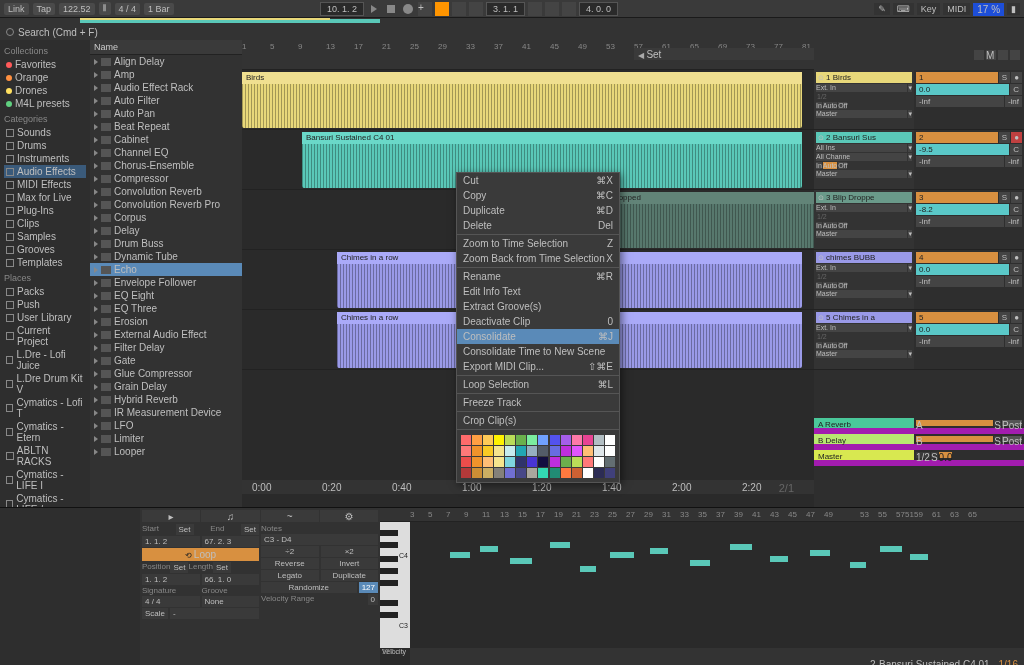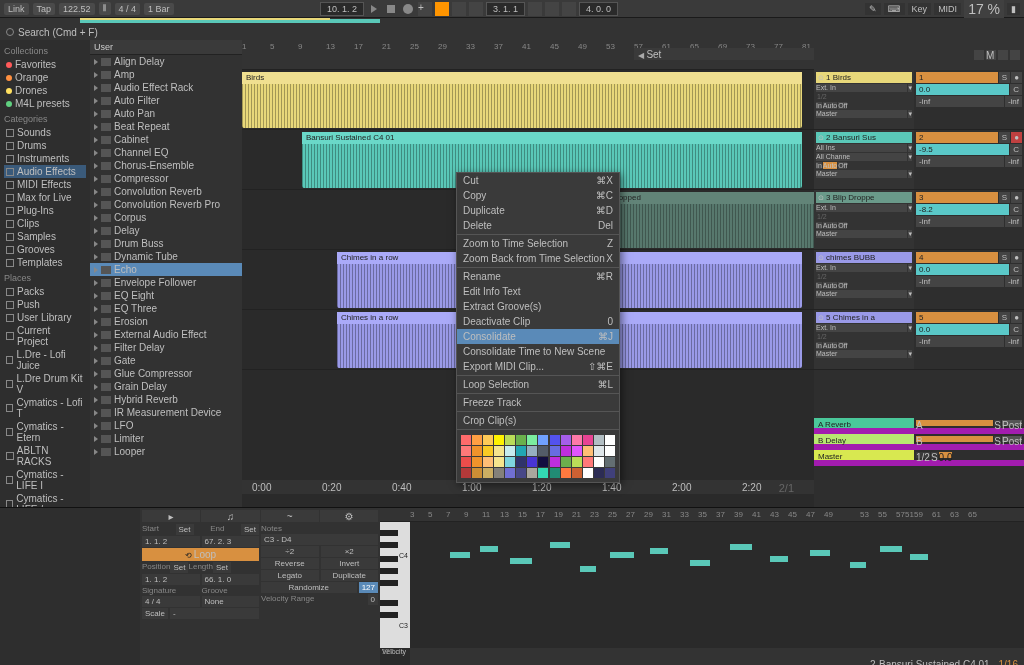--- a/index.html
+++ b/index.html
@@ -8,21 +8,21 @@
 .topbar .btn{background:#4a4a4a;padding:1px 4px;border-radius:2px;font-size:9px}
 .transport{position:absolute;top:0;left:320px;height:18px;display:flex;align-items:center;gap:3px}
 .transport .disp{background:#2a2a2a;border:1px solid #555;padding:1px 6px;font-size:9px}
 .transport .play{width:14px;height:14px;display:flex;align-items:center;justify-content:center}
 .transport .tri{width:0;height:0;border-left:6px solid #888;border-top:4px solid transparent;border-bottom:4px solid transparent}
 .transport .sq{width:8px;height:8px;background:#888}
 .transport .rec{width:10px;height:10px;border-radius:50%;background:#888}
 .transport .orange{background:#ff9500;width:14px;height:14px}
 .right-top{position:absolute;top:0;right:4px;height:18px;display:flex;align-items:center;gap:3px}
 .right-top .btn{background:#333;padding:1px 4px;font-size:9px}
-.right-top .pct{background:#404040;padding:1px 4px;font-size:14px}
+.right-top .pct{background:#1d4ed8;padding:1px 4px;font-size:10px}
 .search{height:16px;background:#333;display:flex;align-items:center;padding:0 6px;font-size:9px;color:#888}
 .search .circ{width:8px;height:8px;border:1px solid #888;border-radius:50%;margin-right:4px}
 .main{display:flex;height:467px}
 .sidebar{width:90px;background:#2e2e2e;padding:2px 4px;overflow:hidden}
 .sidebar .hdr{color:#888;font-size:9px;margin:4px 0 2px}
 .sidebar .item{display:flex;align-items:center;gap:3px;padding:1px 2px;font-size:9px;cursor:pointer}
 .sidebar .item.sel{background:#3a5a7a;color:#fff}
 .sidebar .dot{width:6px;height:6px;border-radius:50%}
 .sidebar .icon{width:8px;height:8px;border:1px solid #888}
 .browser{width:152px;background:#323232;overflow:hidden}
@@ -264,21 +264,21 @@
         <span>Cymatics - LIFE I</span>
       </div>
     <div class="item">
         <span class="icon"></span>
         <span>Cymatics - LIFE /</span>
       </div>
 
   </div>
 
   <div class="browser">
-    <div class="hdr">User</div>
+    <div class="hdr">Name</div>
     <div id="browser-items">
         <div class="item">
           <span class="tri"></span>
           <span class="icn"></span>
           <span>Align Delay</span>
         </div>
         <div class="item">
           <span class="tri"></span>
           <span class="icn"></span>
           <span>Amp</span>

